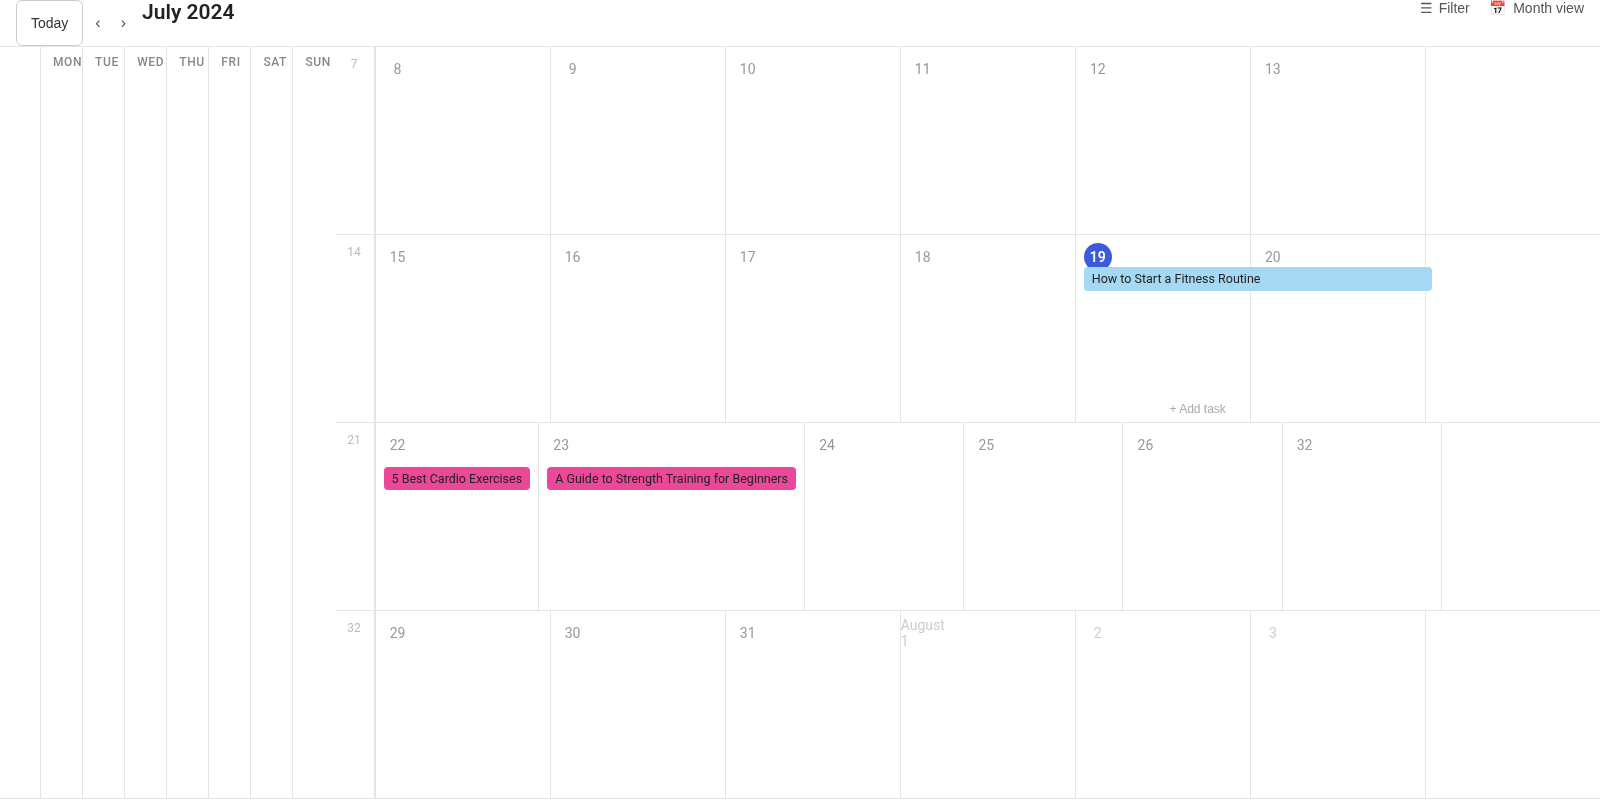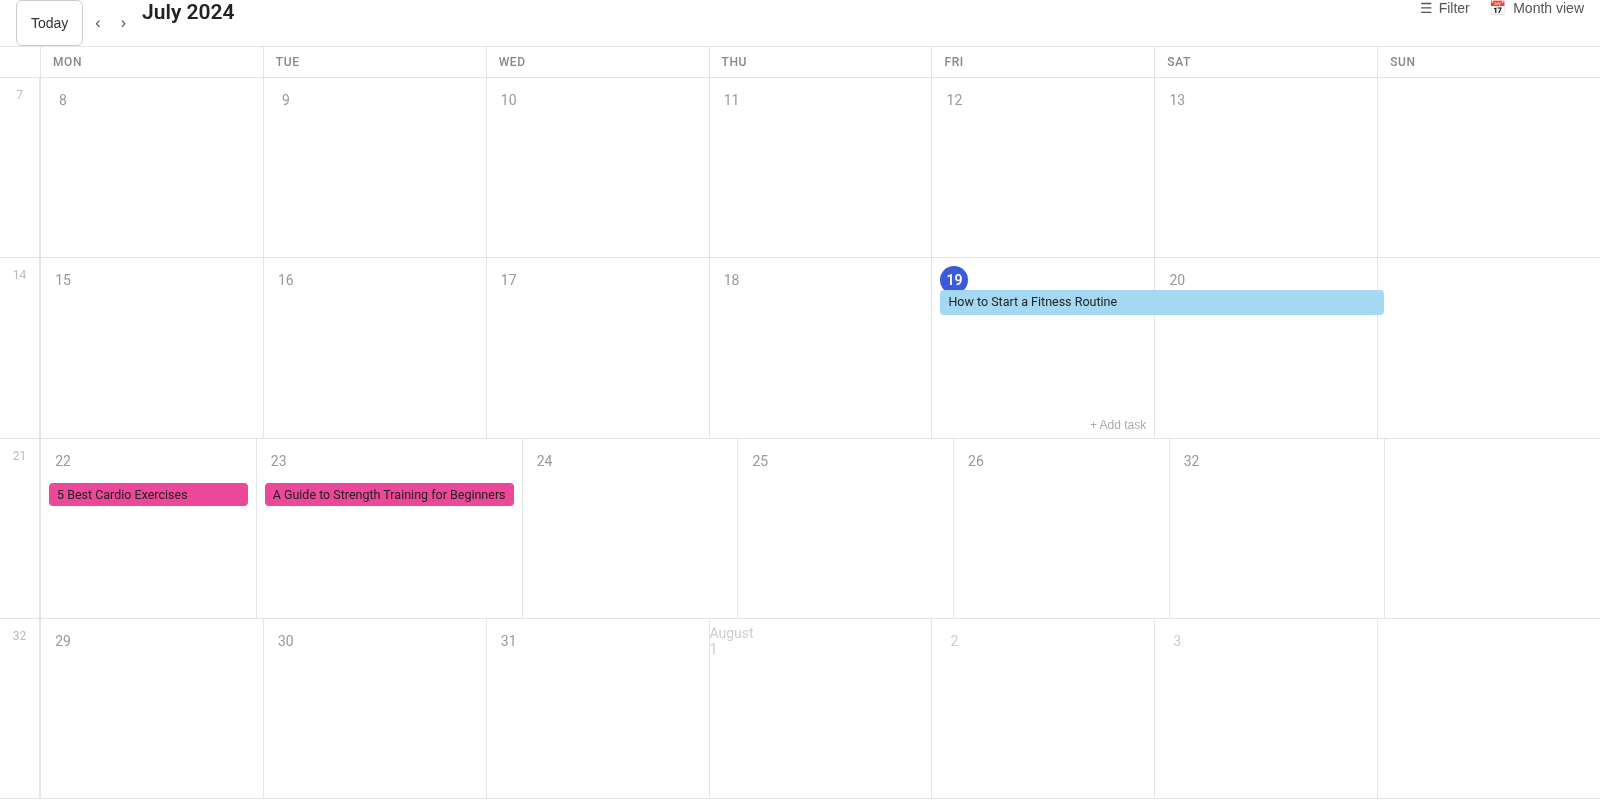--- a/index.html
+++ b/index.html
@@ -79,21 +79,21 @@
       background: none;
       border: none;
       cursor: pointer;
       font-size: 14px;
       color: #555;
     }
 
     
     .calendar {
       display: flex;
-      flex-direction: column;
+      flex-direction: row;
       height: calc(806px - 54px);
     }
 
     
     .day-headers {
       display: grid;
       grid-template-columns: 40px repeat(7, 1fr);
       border-bottom: 1px solid #e5e5e5;
     }
 
@@ -270,21 +270,21 @@
       <div class="day-cell">
         <div class="day-number">18</div>
       </div>
 
       <div class="day-cell" style="position:relative; overflow:visible;">
         <div class="day-number today">19</div>
 
         <div style="position:absolute; top:28px; left:8px; right:calc(-100% - 8px); z-index:2;">
           <div class="event-pill fitness">How to Start a Fitness Routine</div>
         </div>
-        <button class="add-task-btn" style="position:absolute; bottom:6px; right:8px;">+ Add task</button>
+        <button class="add-task-btn" style="position:absolute; bottom:6px; right:24px;">+ Add task</button>
       </div>
       <div class="day-cell">
         <div class="day-number">20</div>
       </div>
       <div class="day-cell"></div>
     </div>
 
     <div class="week-row">
       <div class="week-num">21</div>
       <div class="day-cell">

